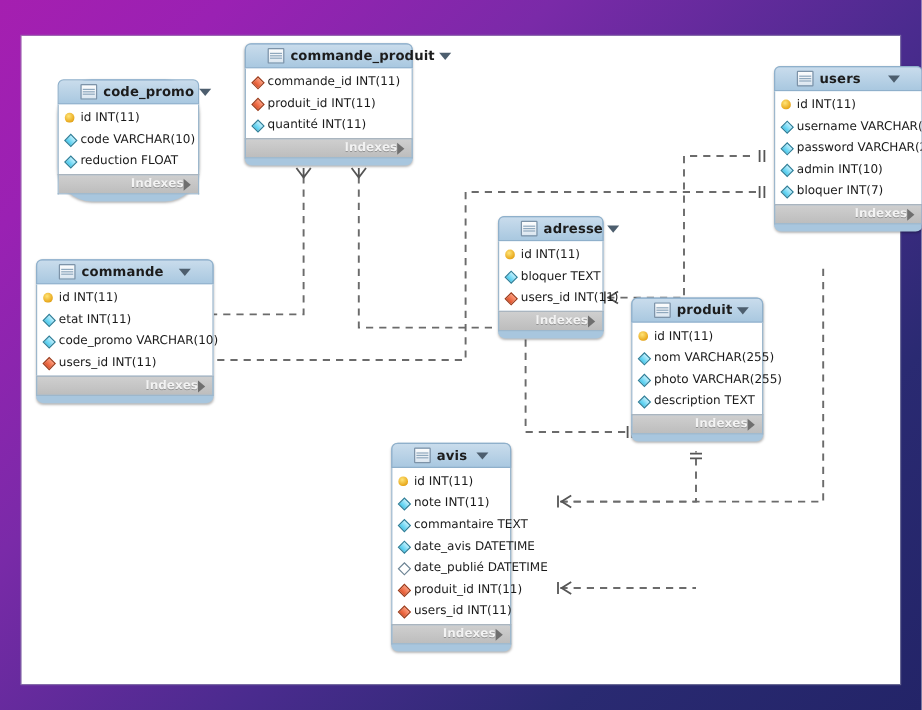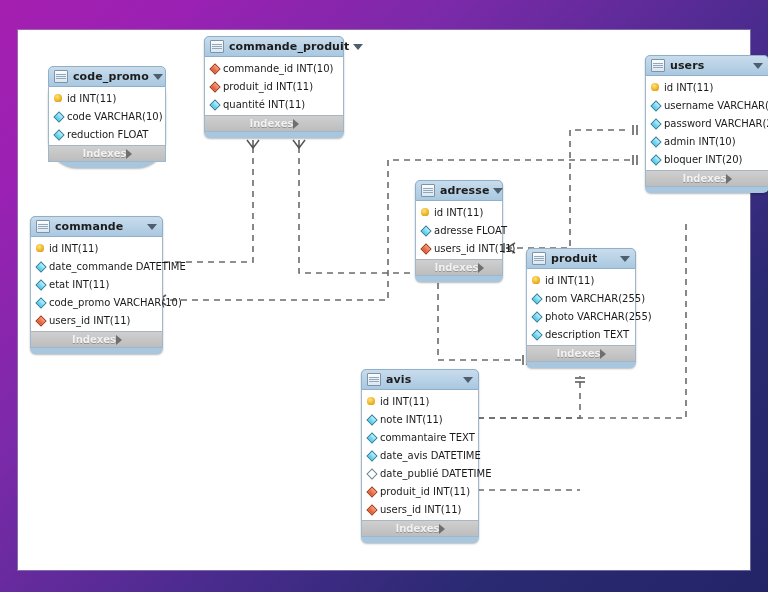--- a/index.html
+++ b/index.html
@@ -27,21 +27,21 @@
     background:#a8c6de;
     box-shadow:0 1px 2px rgba(0,0,0,.28);
     padding-bottom:6px;
   }
   .tbl-hd{
     height:21px;
     display:flex;align-items:center;
     background:linear-gradient(#c9dcec,#a9c8e0);
     border:1px solid #8fb0cb;
     border-radius:5px 5px 0 0;
-    padding:0 5px;
+    padding:0 18px;
     box-sizing:border-box;
   }
   .tbl-ico{
     width:12px;height:11px;margin-right:5px;flex:0 0 auto;
     background:linear-gradient(#fdfdfd,#dbe6f0);
     border:1px solid #7d93a8;border-radius:1px;
     position:relative;
   }
   .tbl-ico:before{
     content:"";position:absolute;left:1px;top:3px;right:1px;height:1px;
@@ -71,21 +71,21 @@
   }
   .d-key i{
     transform:none;border:none;width:8px;height:8px;margin:0;
     background:radial-gradient(circle at 40% 35%,#ffe477,#e8a81c 70%,#b57f09);
     border-radius:50% 50% 45% 45%;
   }
   .d-cyan i{background:linear-gradient(#bdf0ff,#47c9ec);border-color:#2e7f99;}
   .d-null i{background:#ffffff;border-color:#6d8494;}
   .d-fk  i{background:linear-gradient(#ff9a7a,#e0522a);border-color:#9c3a19;}
   .idx{
-    height:17px;display:flex;align-items:center;justify-content:center;
+    height:17px;display:flex;align-items:center;justify-content:flex-end;
     background:linear-gradient(#cfcfcf,#bdbdbd);
     border:1px solid #9db7cc;border-top:1px solid #aab5bf;
     padding:0 6px 0 7px;box-sizing:border-box;
   }
   .idx-t{font-size:10px;font-weight:bold;color:#f2f2f2;text-shadow:0 1px 0 rgba(0,0,0,.25);}
   .idx-a{width:0;height:0;border-top:5px solid transparent;border-bottom:5px solid transparent;border-left:6px solid #6f6f6f;}
 </style>
 </head>
 <body>
 
@@ -171,21 +171,21 @@
           <div class="tbl-hd">
             <span class="tbl-ico"></span>
             <span class="tbl-nm">commande_produit</span>
             <span class="caret"></span>
           </div>
           <div class="cols">
             <div class="col">
               <span class="dia d-fk">
                 <i></i>
               </span>
-              <span>commande_id INT(10)</span>
+              <span>commande_id INT(11)</span>
             </div>
             <div class="col">
               <span class="dia d-fk">
                 <i></i>
               </span>
               <span>produit_id INT(11)</span>
             </div>
             <div class="col">
               <span class="dia d-cyan">
                 <i></i>
@@ -226,21 +226,21 @@
             <div class="col">
               <span class="dia d-cyan">
                 <i></i>
               </span>
               <span>admin INT(10)</span>
             </div>
             <div class="col">
               <span class="dia d-cyan">
                 <i></i>
               </span>
-              <span>bloquer INT(20)</span>
+              <span>bloquer INT(7)</span>
             </div>
           </div>
           <div class="idx">
             <span class="idx-t">Indexes</span>
             <span class="idx-a"></span>
           </div>
         </div>
         <div class="tbl" style="left: 397px; top: 150px; width: 88px;">
           <div class="tbl-hd">
             <span class="tbl-ico"></span>
@@ -251,57 +251,51 @@
             <div class="col">
               <span class="dia d-key">
                 <i></i>
               </span>
               <span>id INT(11)</span>
             </div>
             <div class="col">
               <span class="dia d-cyan">
                 <i></i>
               </span>
-              <span>adresse FLOAT</span>
+              <span>bloquer TEXT</span>
             </div>
             <div class="col">
               <span class="dia d-fk">
                 <i></i>
               </span>
               <span>users_id INT(11)</span>
             </div>
           </div>
           <div class="idx">
             <span class="idx-t">Indexes</span>
             <span class="idx-a"></span>
           </div>
         </div>
-        <div class="tbl" style="left: 12px; top: 186px; width: 133px;">
+        <div class="tbl" style="left: 12px; top: 186px; width: 148px;">
           <div class="tbl-hd">
             <span class="tbl-ico"></span>
             <span class="tbl-nm">commande</span>
             <span class="caret"></span>
           </div>
           <div class="cols">
             <div class="col">
               <span class="dia d-key">
                 <i></i>
               </span>
               <span>id INT(11)</span>
             </div>
             <div class="col">
               <span class="dia d-cyan">
                 <i></i>
               </span>
-              <span>date_commande DATETIME</span>
-            </div>
-            <div class="col">
-              <span class="dia d-cyan">
-                <i></i>
-              </span>
               <span>etat INT(11)</span>
             </div>
             <div class="col">
               <span class="dia d-cyan">
                 <i></i>
               </span>
               <span>code_promo VARCHAR(10)</span>
             </div>
             <div class="col">
               <span class="dia d-fk">
@@ -345,21 +339,21 @@
                 <i></i>
               </span>
               <span>description TEXT</span>
             </div>
           </div>
           <div class="idx">
             <span class="idx-t">Indexes</span>
             <span class="idx-a"></span>
           </div>
         </div>
-        <div class="tbl" style="left: 343px; top: 339px; width: 118px;">
+        <div class="tbl" style="left: 308px; top: 339px; width: 100px;">
           <div class="tbl-hd">
             <span class="tbl-ico"></span>
             <span class="tbl-nm">avis</span>
             <span class="caret"></span>
           </div>
           <div class="cols">
             <div class="col">
               <span class="dia d-key">
                 <i></i>
               </span>

